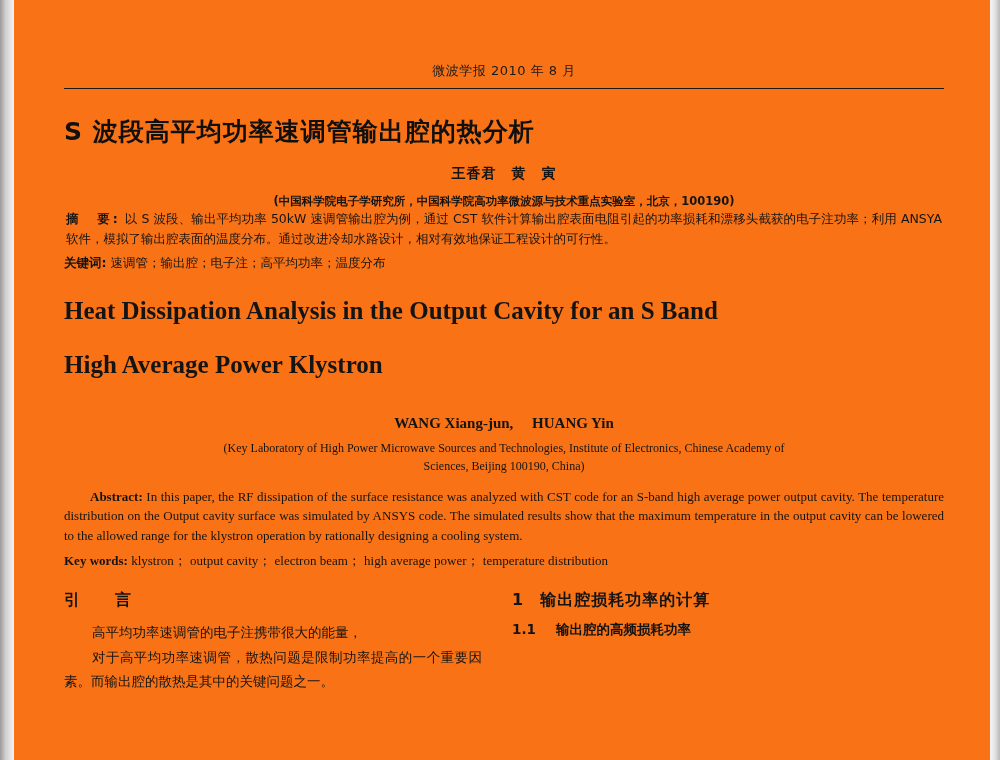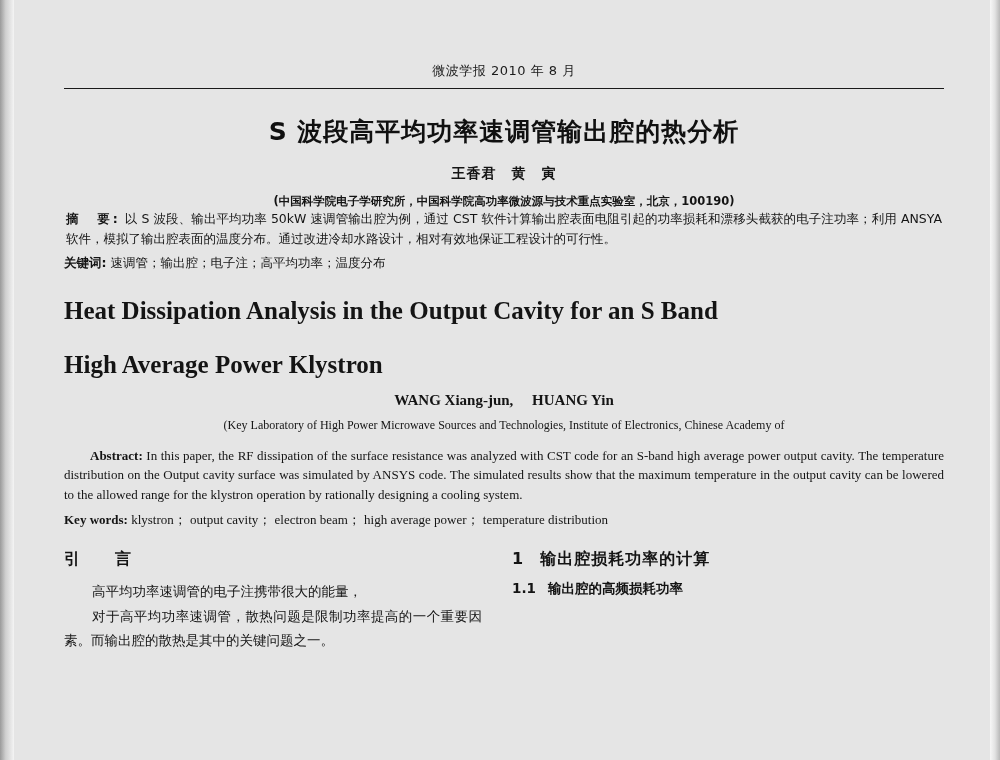--- a/index.html
+++ b/index.html
@@ -11,21 +11,21 @@
     width: 1000px;
     height: 760px;
     overflow: hidden;
     font-family: "Liberation Serif", serif;
     color: #141414;
   }
   .page {
     position: relative;
     width: 1000px;
     height: 760px;
-    background: #e5e5e5;
+    background: #f97316;
     box-sizing: border-box;
   }
   .scan-edge-left {
     position: absolute;
     left: 0; top: 0;
     width: 14px; height: 760px;
     background: linear-gradient(to right, #9a9a9a 0%, #cfcfcf 40%, #f4f4f4 100%);
   }
   .scan-edge-right {
     position: absolute;
@@ -47,21 +47,21 @@
     letter-spacing: 0.5px;
     padding-top: 62px;
     color: #1b1b1b;
   }
   .rule {
     margin-top: 8px;
     border-top: 1.6px solid #1a1a1a;
     width: 100%;
   }
   .title-cn {
-    text-align: center;
+    text-align: left;
     font-family: "DejaVu Sans", sans-serif;
     font-size: 25px;
     font-weight: bold;
     letter-spacing: 1px;
     margin-top: 26px;
     color: #101010;
   }
   .authors-cn {
     text-align: center;
     font-family: "DejaVu Sans", sans-serif;
@@ -101,21 +101,21 @@
     font-size: 25px;
     margin-top: 22px;
     line-height: 1.35;
   }
   .title-en .line2 { display: block; margin-top: 20px; }
   .authors-en {
     text-align: center;
     font-family: "Liberation Serif", serif;
     font-weight: bold;
     font-size: 15px;
-    margin-top: 9px;
+    margin-top: 32px;
   }
   .affil-en {
     text-align: center;
     font-family: "Liberation Serif", serif;
     font-size: 12px;
     margin-top: 6px;
     line-height: 1.5;
   }
   .abstract-en {
     font-family: "Liberation Serif", serif;
@@ -149,21 +149,21 @@
     margin-bottom: 10px;
   }
   .sec-head .num { display: inline-block; margin-right: 16px; }
   .sub-head {
     font-family: "DejaVu Sans", sans-serif;
     font-size: 13.5px;
     font-weight: bold;
     margin-top: 4px;
     margin-bottom: 6px;
   }
-  .sub-head .num { display: inline-block; margin-right: 12px; }
+  .sub-head .num { display: inline-block; margin-right: 20px; }
   .para {
     font-family: "DejaVu Sans", sans-serif;
     font-size: 13.5px;
     line-height: 1.72;
     text-align: justify;
     text-indent: 28px;
     margin: 0 0 2px 0;
   }
 </style>
 </head>
@@ -193,20 +193,21 @@
     </div>
 
     <div class="title-en">
       <span>Heat Dissipation Analysis in the Output Cavity for an S Band</span>
       <span class="line2">High Average Power Klystron</span>
     </div>
 
     <div class="authors-en">WANG Xiang-jun,　 HUANG Yin</div>
     <div class="affil-en">
       <div>(Key Laboratory of High Power Microwave Sources and Technologies, Institute of Electronics, Chinese Academy of</div>
+      <div>Sciences, Beijing 100190, China)</div>
     </div>
 
     <div class="abstract-en">
       <span class="indent"></span><span class="lbl">Abstract:</span>
       <span>In this paper, the RF dissipation of the surface resistance was analyzed with CST code for an S-band high average power output cavity. The temperature distribution on the Output cavity surface was simulated by ANSYS code. The simulated results show that the maximum temperature in the output cavity can be lowered to the allowed range for the klystron operation by rationally designing a cooling system.</span>
     </div>
 
     <div class="keywords-en">
       <span class="lbl">Key words:</span>
       <span>klystron； output cavity； electron beam； high average power； temperature distribution</span>

